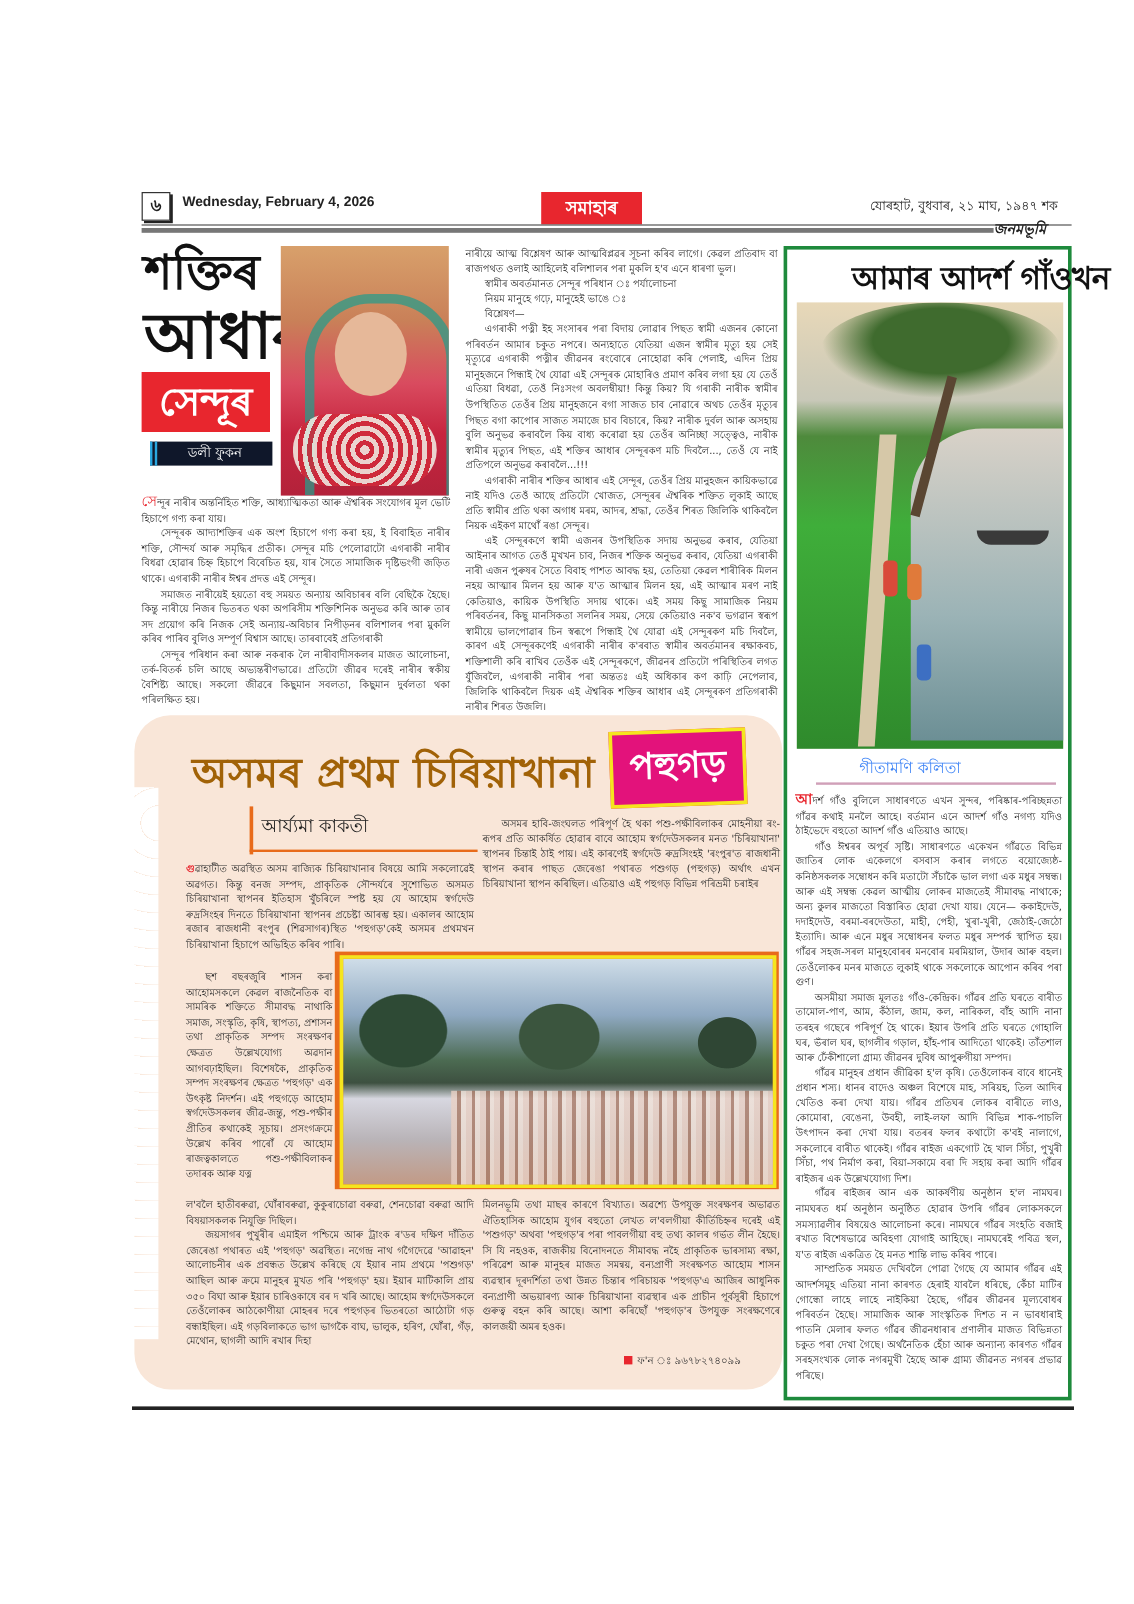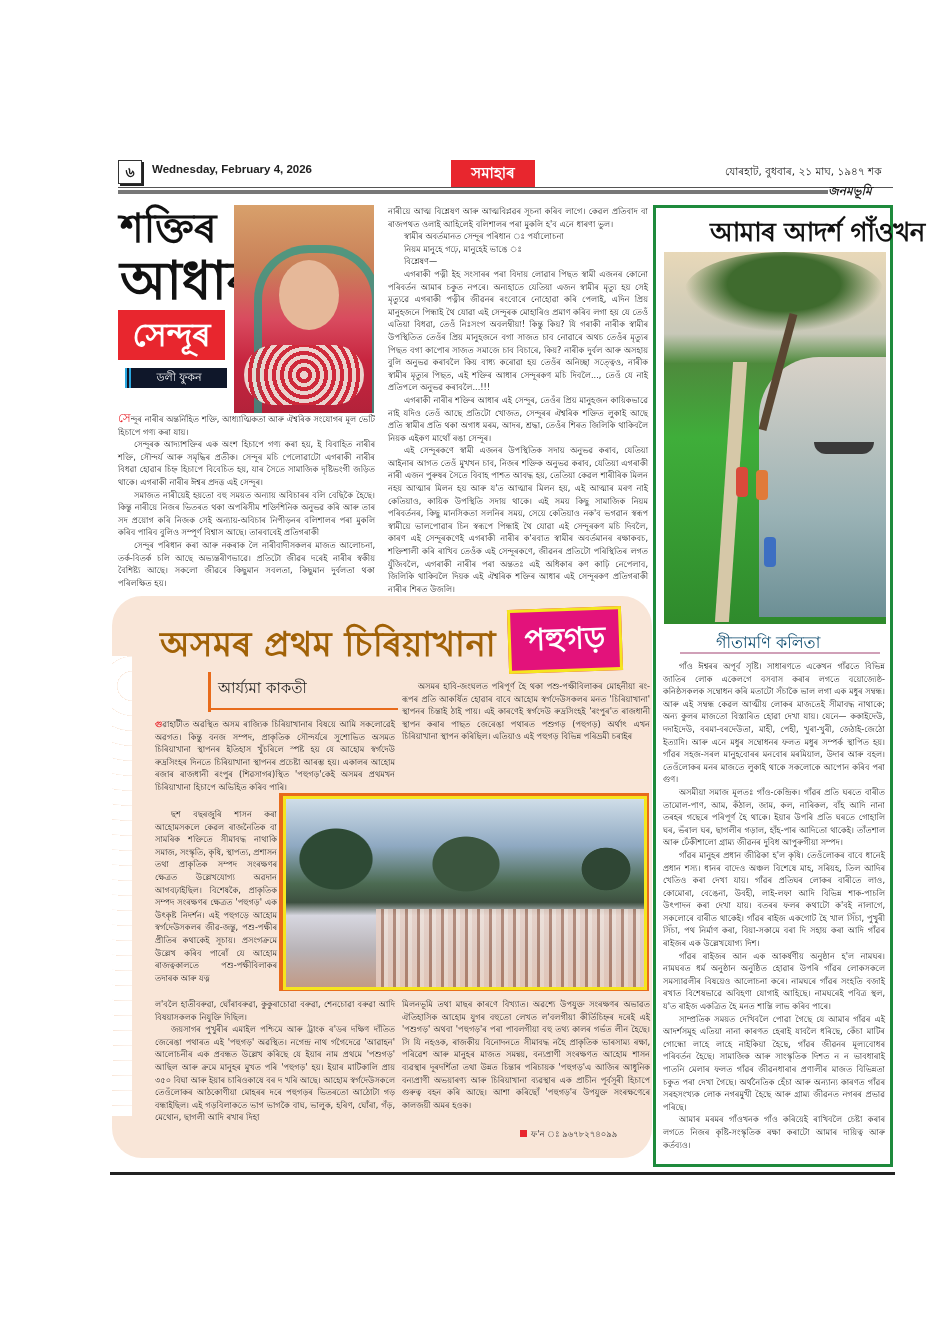--- a/index.html
+++ b/index.html
@@ -54,21 +54,21 @@
   
   #a3-box { left:653px; top:205px; width:240px; height:962px; border:3px solid #1e8a3c; box-sizing:border-box; }
   #a3-title { left:662px; top:212px; font-size:26px; font-weight:bold; color:#111; letter-spacing:-0.5px;margin-left:48px; }
   #a3-photo { left:664px; top:252px; width:222px; height:372px; overflow:hidden; background:linear-gradient(180deg,#e8d8b8 0%,#c8c8b8 22%,#4e8a3c 30%,#3fae3a 50%,#2f8a2c 100%); }
   #a3-photo .river { position:absolute; left:95px; top:105px; width:130px; height:260px; background:linear-gradient(180deg,#d9d2c8,#9bb3b6 60%,#6c8f95); border-radius:60px 0 0 0; }
   #a3-photo .path { position:absolute; left:60px; top:110px; width:14px; height:260px; background:#d6c8a8; transform:skewX(-4deg); }
   #a3-photo .tree { position:absolute; left:20px; top:0; width:200px; height:80px; border-radius:50%; background:radial-gradient(ellipse at 50% 40%,#3f6b2e 40%,transparent 70%); }
   #a3-photo .trunk { position:absolute; left:110px; top:60px; width:8px; height:120px; background:#5a4632; transform:rotate(15deg); }
   #a3-photo .boat { position:absolute; left:150px; top:190px; width:60px; height:12px; background:#3a3a3a; border-radius:0 0 20px 20px; }
   #a3-photo .kid { position:absolute; width:12px; height:30px; border-radius:4px; }
-  #a3-author { left:716px; top:630px; font-size:16px; color:#0c4a6e; }
+  #a3-author { left:716px; top:630px; font-size:13px; color:#3b82f6; }
   #a3-author-line { left:680px; top:652px; width:200px; height:2px; background:#d0a0b8; }
   #a3-text { left:663px; top:660px; width:222px; }
   #a3-drop { color:#e8262e; font-weight:bold; font-size:12px; }
 
   #bottom-rule { left:110px; top:1172px; width:785px; height:3px; background:#222; }
 </style>
 </head>
 <body>
 
 <div class="abs" id="pagenum">৬</div>
@@ -142,21 +142,21 @@
   <div class="tree"></div>
   <div class="trunk"></div>
   <div class="boat"></div>
   <div class="kid" style="left:72px;top:215px;background:#d94a3a;"></div>
   <div class="kid" style="left:92px;top:218px;background:#e07a3a;"></div>
   <div class="kid" style="left:100px;top:285px;background:#3d6fc2;"></div>
 </div>
 <div class="abs" id="a3-author">গীতামণি কলিতা</div>
 <div class="abs" id="a3-author-line"></div>
 <div class="abs txt" id="a3-text">
+  <p class="noind"><span id="a3-drop">আ</span><span>দৰ্শ গাঁও বুলিলে সাধাৰণতে এখন সুন্দৰ, পৰিষ্কাৰ-পৰিচ্ছন্নতা গাঁৱৰ কথাই মনলৈ আহে। বৰ্তমান এনে আদৰ্শ গাঁও নগণ্য যদিও ঠাইভেদে বহুতো আদৰ্শ গাঁও এতিয়াও আছে।</span></p>
   <p>গাঁও ঈশ্বৰৰ অপূৰ্ব সৃষ্টি। সাধাৰণতে একেখন গাঁৱতে বিভিন্ন জাতিৰ লোক একেলগে বসবাস কৰাৰ লগতে বয়োজ্যেষ্ঠ-কনিষ্ঠসকলক সম্বোধন কৰি মতাটো সঁচাকৈ ভাল লগা এক মধুৰ সম্বন্ধ। আৰু এই সম্বন্ধ কেৱল আত্মীয় লোকৰ মাজতেই সীমাবদ্ধ নাথাকে; অন্য কুলৰ মাজতো বিস্তাৰিত হোৱা দেখা যায়। যেনে— ককাইদেউ, দদাইদেউ, বৰমা-বৰদেউতা, মাহী, পেহী, খুৰা-খুৰী, জেঠাই-জেঠো ইত্যাদি। আৰু এনে মধুৰ সম্বোধনৰ ফলত মধুৰ সম্পৰ্ক স্থাপিত হয়। গাঁৱৰ সহজ-সৰল মানুহবোৰৰ মনবোৰ মৰমিয়াল, উদাৰ আৰু বহল। তেওঁলোকৰ মনৰ মাজতে লুকাই থাকে সকলোকে আপোন কৰিব পৰা গুণ।</p>
   <p>অসমীয়া সমাজ মূলতঃ গাঁও-কেন্দ্ৰিক। গাঁৱৰ প্ৰতি ঘৰতে বাৰীত তামোল-পাণ, আম, কঁঠাল, জাম, কল, নাৰিকল, বাঁহ আদি নানা তৰহৰ গছেৰে পৰিপূৰ্ণ হৈ থাকে। ইয়াৰ উপৰি প্ৰতি ঘৰতে গোহালি ঘৰ, ভঁৰাল ঘৰ, ছাগলীৰ গড়াল, হাঁহ-পাৰ আদিতো থাকেই। তাঁতশাল আৰু ঢেঁকীশালো গ্ৰাম্য জীৱনৰ দুবিধ আপুৰুগীয়া সম্পদ।</p>
   <p>গাঁৱৰ মানুহৰ প্ৰধান জীৱিকা হ'ল কৃষি। তেওঁলোকৰ বাবে ধানেই প্ৰধান শস্য। ধানৰ বাদেও অঞ্চল বিশেষে মাহ, সৰিয়হ, তিল আদিৰ খেতিও কৰা দেখা যায়। গাঁৱৰ প্ৰতিঘৰ লোকৰ বাৰীতে লাও, কোমোৰা, বেঙেনা, উবহী, লাই-লফা আদি বিভিন্ন শাক-পাচলি উৎপাদন কৰা দেখা যায়। বতৰৰ ফলৰ কথাটো ক'বই নালাগে, সকলোৰে বাৰীত থাকেই। গাঁৱৰ ৰাইজ একগোট হৈ খাল সিঁচা, পুখুৰী সিঁচা, পথ নিৰ্মাণ কৰা, বিয়া-সকামে বৰা দি সহায় কৰা আদি গাঁৱৰ ৰাইজৰ এক উল্লেখযোগ্য দিশ।</p>
   <p>গাঁৱৰ ৰাইজৰ আন এক আকৰ্ষণীয় অনুষ্ঠান হ'ল নামঘৰ। নামঘৰত ধৰ্ম অনুষ্ঠান অনুষ্ঠিত হোৱাৰ উপৰি গাঁৱৰ লোকসকলে সমস্যাৱলীৰ বিষয়েও আলোচনা কৰে। নামঘৰে গাঁৱৰ সংহতি বজাই ৰখাত বিশেষভাৱে অবিহণা যোগাই আহিছে। নামঘৰেই পবিত্ৰ স্থল, য'ত ৰাইজ একত্ৰিত হৈ মনত শান্তি লাভ কৰিব পাৰে।</p>
   <p>সাম্প্ৰতিক সময়ত দেখিবলৈ পোৱা গৈছে যে আমাৰ গাঁৱৰ এই আদৰ্শসমূহ এতিয়া নানা কাৰণত হেৰাই যাবলৈ ধৰিছে, কেঁচা মাটিৰ গোন্ধো লাহে লাহে নাইকিয়া হৈছে, গাঁৱৰ জীৱনৰ মূল্যবোধৰ পৰিবৰ্তন হৈছে। সামাজিক আৰু সাংস্কৃতিক দিশত ন ন ভাবধাৰাই পাতনি মেলাৰ ফলত গাঁৱৰ জীৱনধাৰাৰ প্ৰণালীৰ মাজত বিভিন্নতা চকুত পৰা দেখা গৈছে। অৰ্থনৈতিক হেঁচা আৰু অন্যান্য কাৰণত গাঁৱৰ সৰহসংখ্যক লোক নগৰমুখী হৈছে আৰু গ্ৰাম্য জীৱনত নগৰৰ প্ৰভাৱ পৰিছে।</p>
-  <p>আমাৰ মৰমৰ গাঁওখনক গাঁও কৰিয়েই ৰাখিবলৈ চেষ্টা কৰাৰ লগতে নিজৰ কৃষ্টি-সংস্কৃতিক ৰক্ষা কৰাটো আমাৰ দায়িত্ব আৰু কৰ্তব্যও।</p>
 </div>
 
 <div class="abs" id="bottom-rule"></div>
 
 </body></html>

